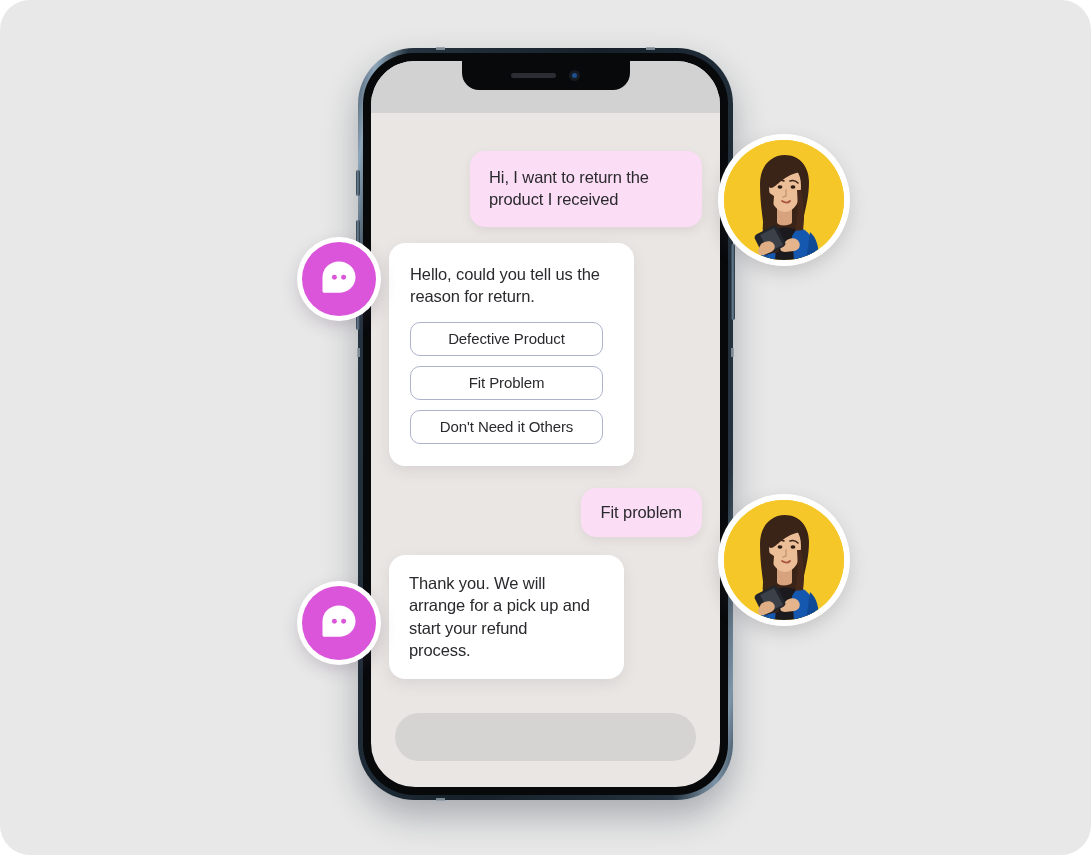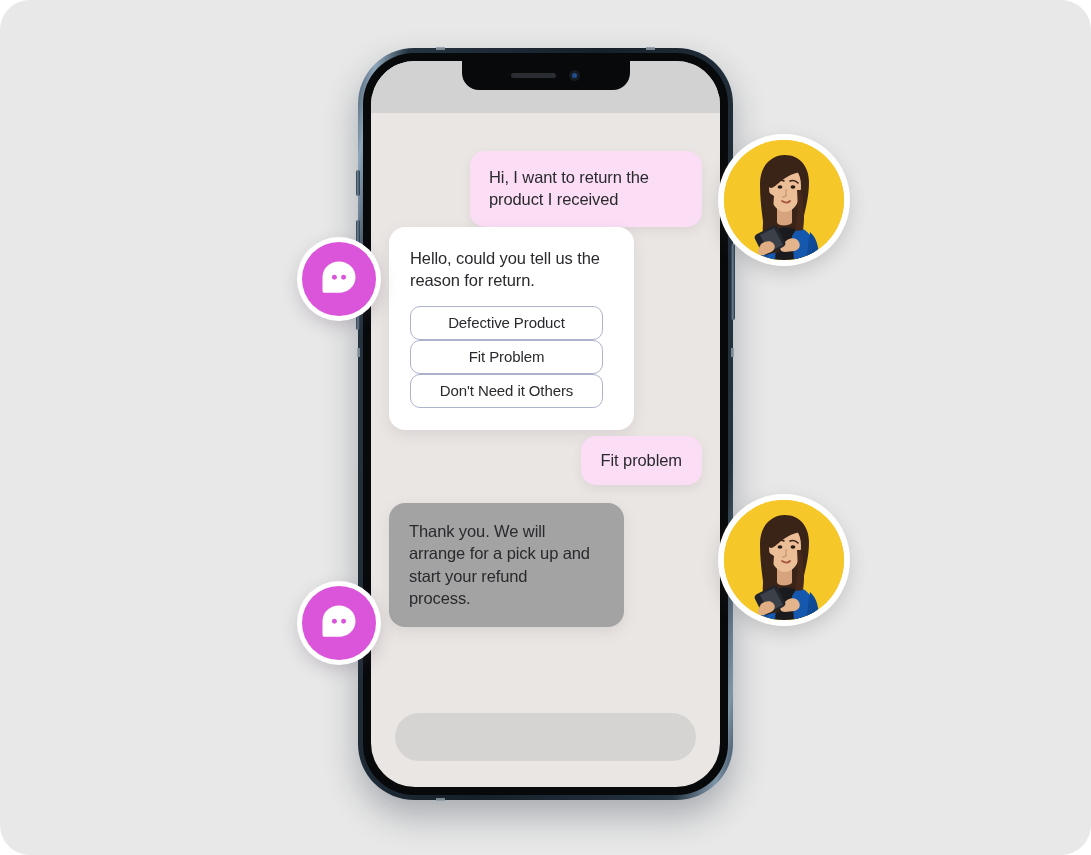--- a/index.html
+++ b/index.html
@@ -132,21 +132,21 @@
 
   
   .chat {
     position: absolute;
     left: 0; top: 52px; right: 0; bottom: 0;
     padding: 38px 18px 0 18px;
     display: flex;
     flex-direction: column;
   }
 
-  .row { display: flex; width: 100%; }
+  .row { display: flex; width: 100%; margin-bottom: 16px; }
   .row.user { justify-content: flex-end; }
   .row.bot  { justify-content: flex-start; }
 
   .bubble-user {
     background: #FBDDF5;
     color: #2a2a2e;
     border-radius: 15px;
     padding: 15px 19px 16px 19px;
     max-width: 232px;
     font-size: 16.5px;
@@ -167,38 +167,38 @@
     width: 245px;
     box-shadow: 0 5px 14px rgba(120,115,125,0.15);
   }
   .card-bot .lead {
     font-size: 16.5px;
     line-height: 1.34;
     color: #2a2a2e;
     letter-spacing: -0.1px;
     margin-bottom: 15px;
   }
-  .opt-list { display: flex; flex-direction: column; gap: 0; }
+  .opt-list { display: flex; flex-direction: column; gap: 10px; }
   .opt {
     border: 1.3px solid #AEB3CC;
     border-radius: 10px;
     background: #fff;
     height: 34px;
     display: flex;
     align-items: center;
     justify-content: center;
     font-size: 15px;
     color: #2a2a2e;
     letter-spacing: -0.1px;
     font-family: inherit;
     cursor: pointer;
   }
 
   .bubble-bot {
-    background: #a3a3a3;
+    background: #ffffff;
     border-radius: 16px;
     padding: 17px 31px 18px 20px;
     max-width: 235px;
     font-size: 16.5px;
     line-height: 1.35;
     color: #2a2a2e;
     letter-spacing: -0.1px;
     box-shadow: 0 5px 14px rgba(120,115,125,0.15);
   }
 

